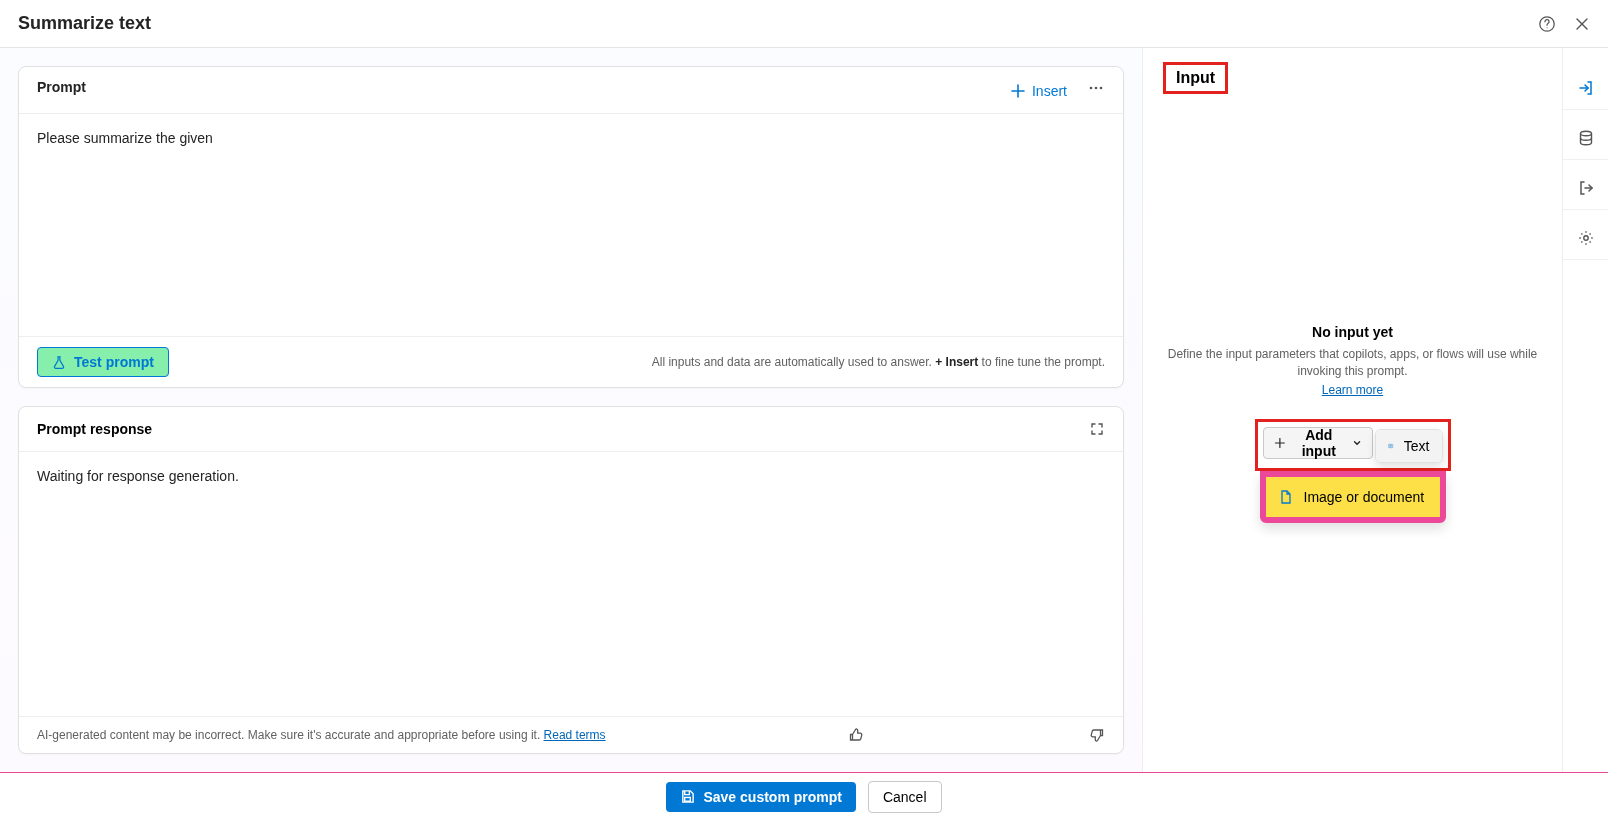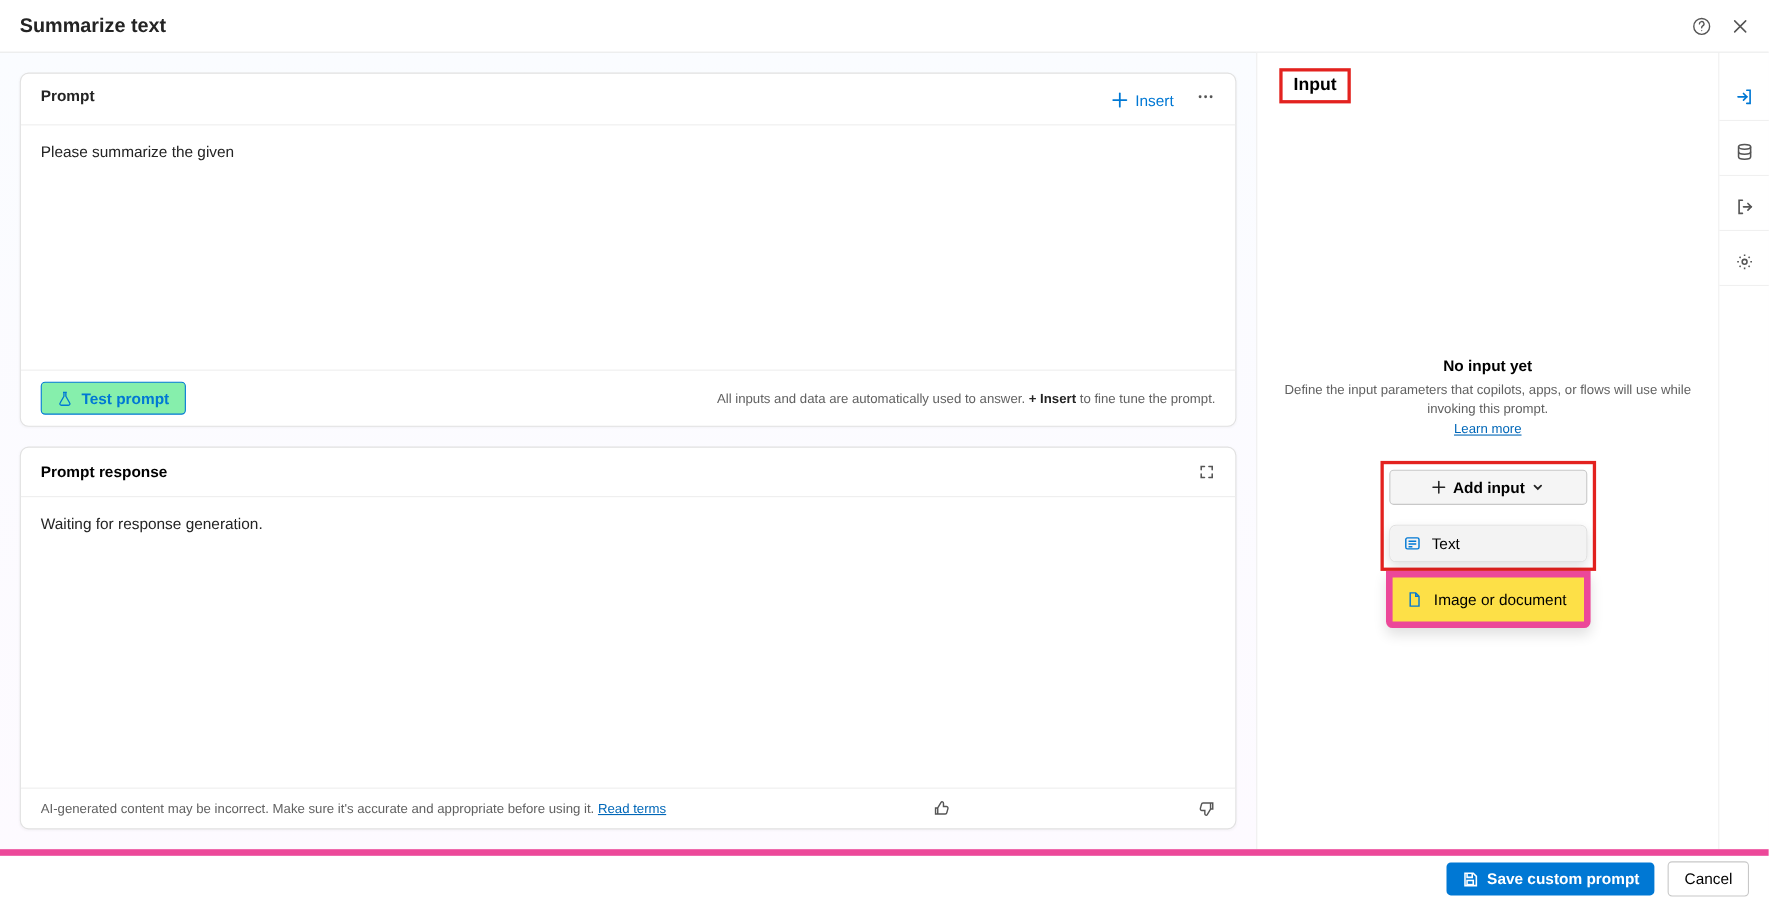--- a/index.html
+++ b/index.html
@@ -137,21 +137,21 @@
   }
   .no-input-block h3 { font-size:14px; font-weight:600; margin-bottom:6px; }
   .no-input-block p { font-size:12px; color:#616161; line-height:1.45; }
   .no-input-block a { display:block; margin-top:2px; color:#0067b8; font-size:12px; text-decoration:underline; }
 
   .red-wrap {
     margin: 22px auto 0 auto;
     border: 3px solid #e3221f;
     padding: 5px;
     width: 196px;
-    display:flex; flex-direction:column; gap:16px;
+    display:flex; flex-direction:row; gap:2px;
   }
   .add-input-btn {
     display:flex; align-items:center; justify-content:center; gap:6px;
     background:#f5f5f5; border:1px solid #c8c8c8; border-radius:4px;
     padding:6px 10px; font-size:14px; font-weight:600; cursor:pointer;
     height: 32px;
   }
   .menu {
     background:#fff; border:1px solid #e1e1e1; border-radius:6px;
     box-shadow:0 4px 10px rgba(0,0,0,0.12);
@@ -169,22 +169,22 @@
   .floating-menu {
     position:absolute; left:0; top:100%; width:100%;
     background:#fde047; border:6px solid #ec4899; border-radius:0 0 6px 6px;
     box-shadow:0 6px 12px rgba(0,0,0,0.12);
     padding:4px 0;
   }
 
   
   .footer {
     position:absolute; left:0; right:0; bottom:0; height:48px;
-    border-top:6px solid #ec4899;
-    display:flex; align-items:center; justify-content:flex-end;
+    border-top:1px solid #ec4899;
+    display:flex; align-items:center; justify-content:center;
     padding:0 18px; gap:12px; background:#fff;
   }
   .btn-primary {
     display:flex; align-items:center; gap:8px;
     background:#0078d4; color:#fff; border:none; border-radius:4px;
     padding:7px 14px; font-size:14px; font-weight:600; cursor:pointer;
   }
   .btn-secondary {
     background:#fff; border:1px solid #c8c8c8; border-radius:4px;
     padding:7px 14px; font-size:14px; cursor:pointer;

